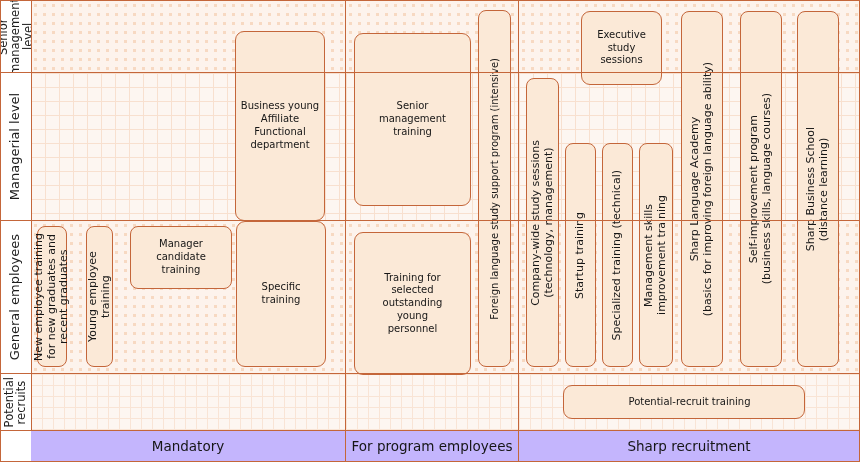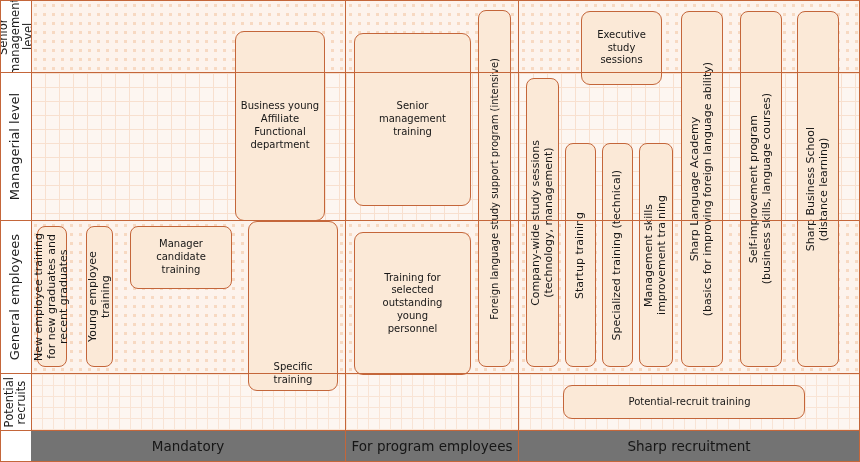--- a/index.html
+++ b/index.html
@@ -88,21 +88,21 @@
     white-space:pre-line;
   }
   .box span.h{display:block;white-space:pre-line;}
   .box.tiny{font-size:11px;}
   .box.sm{font-size:10px;}
 
   
   .footcell{
     position:absolute;
     box-sizing:border-box;
-    background:#737373;
+    background:#c4b5fd;
     display:flex;align-items:center;justify-content:center;
     font-size:13.5px;color:#161616;
   }
 </style>
 </head>
 <body>
 
 <div class="matrix">
 
   <div class="cellbg bg-dots" style="left:31px;top:1px;width:314px;height:71px;"></div>
@@ -153,21 +153,21 @@
 training</span>
   </div>
 
   <div class="box sm" style="left:235px;top:31px;width:90px;height:190px;">
     <span class="h">Business young
 Affiliate
 Functional
 department</span>
   </div>
 
-  <div class="box sm" style="left:248px;top:221px;width:90px;height:170px;align-items:flex-end;">
+  <div class="box sm" style="left:236px;top:221px;width:90px;height:146px;">
     <span class="h">Specific
 training</span>
   </div>
 
   <div class="box sm" style="left:354px;top:33px;width:117px;height:173px;">
     <span class="h">Senior
 management
 training</span>
   </div>
 

